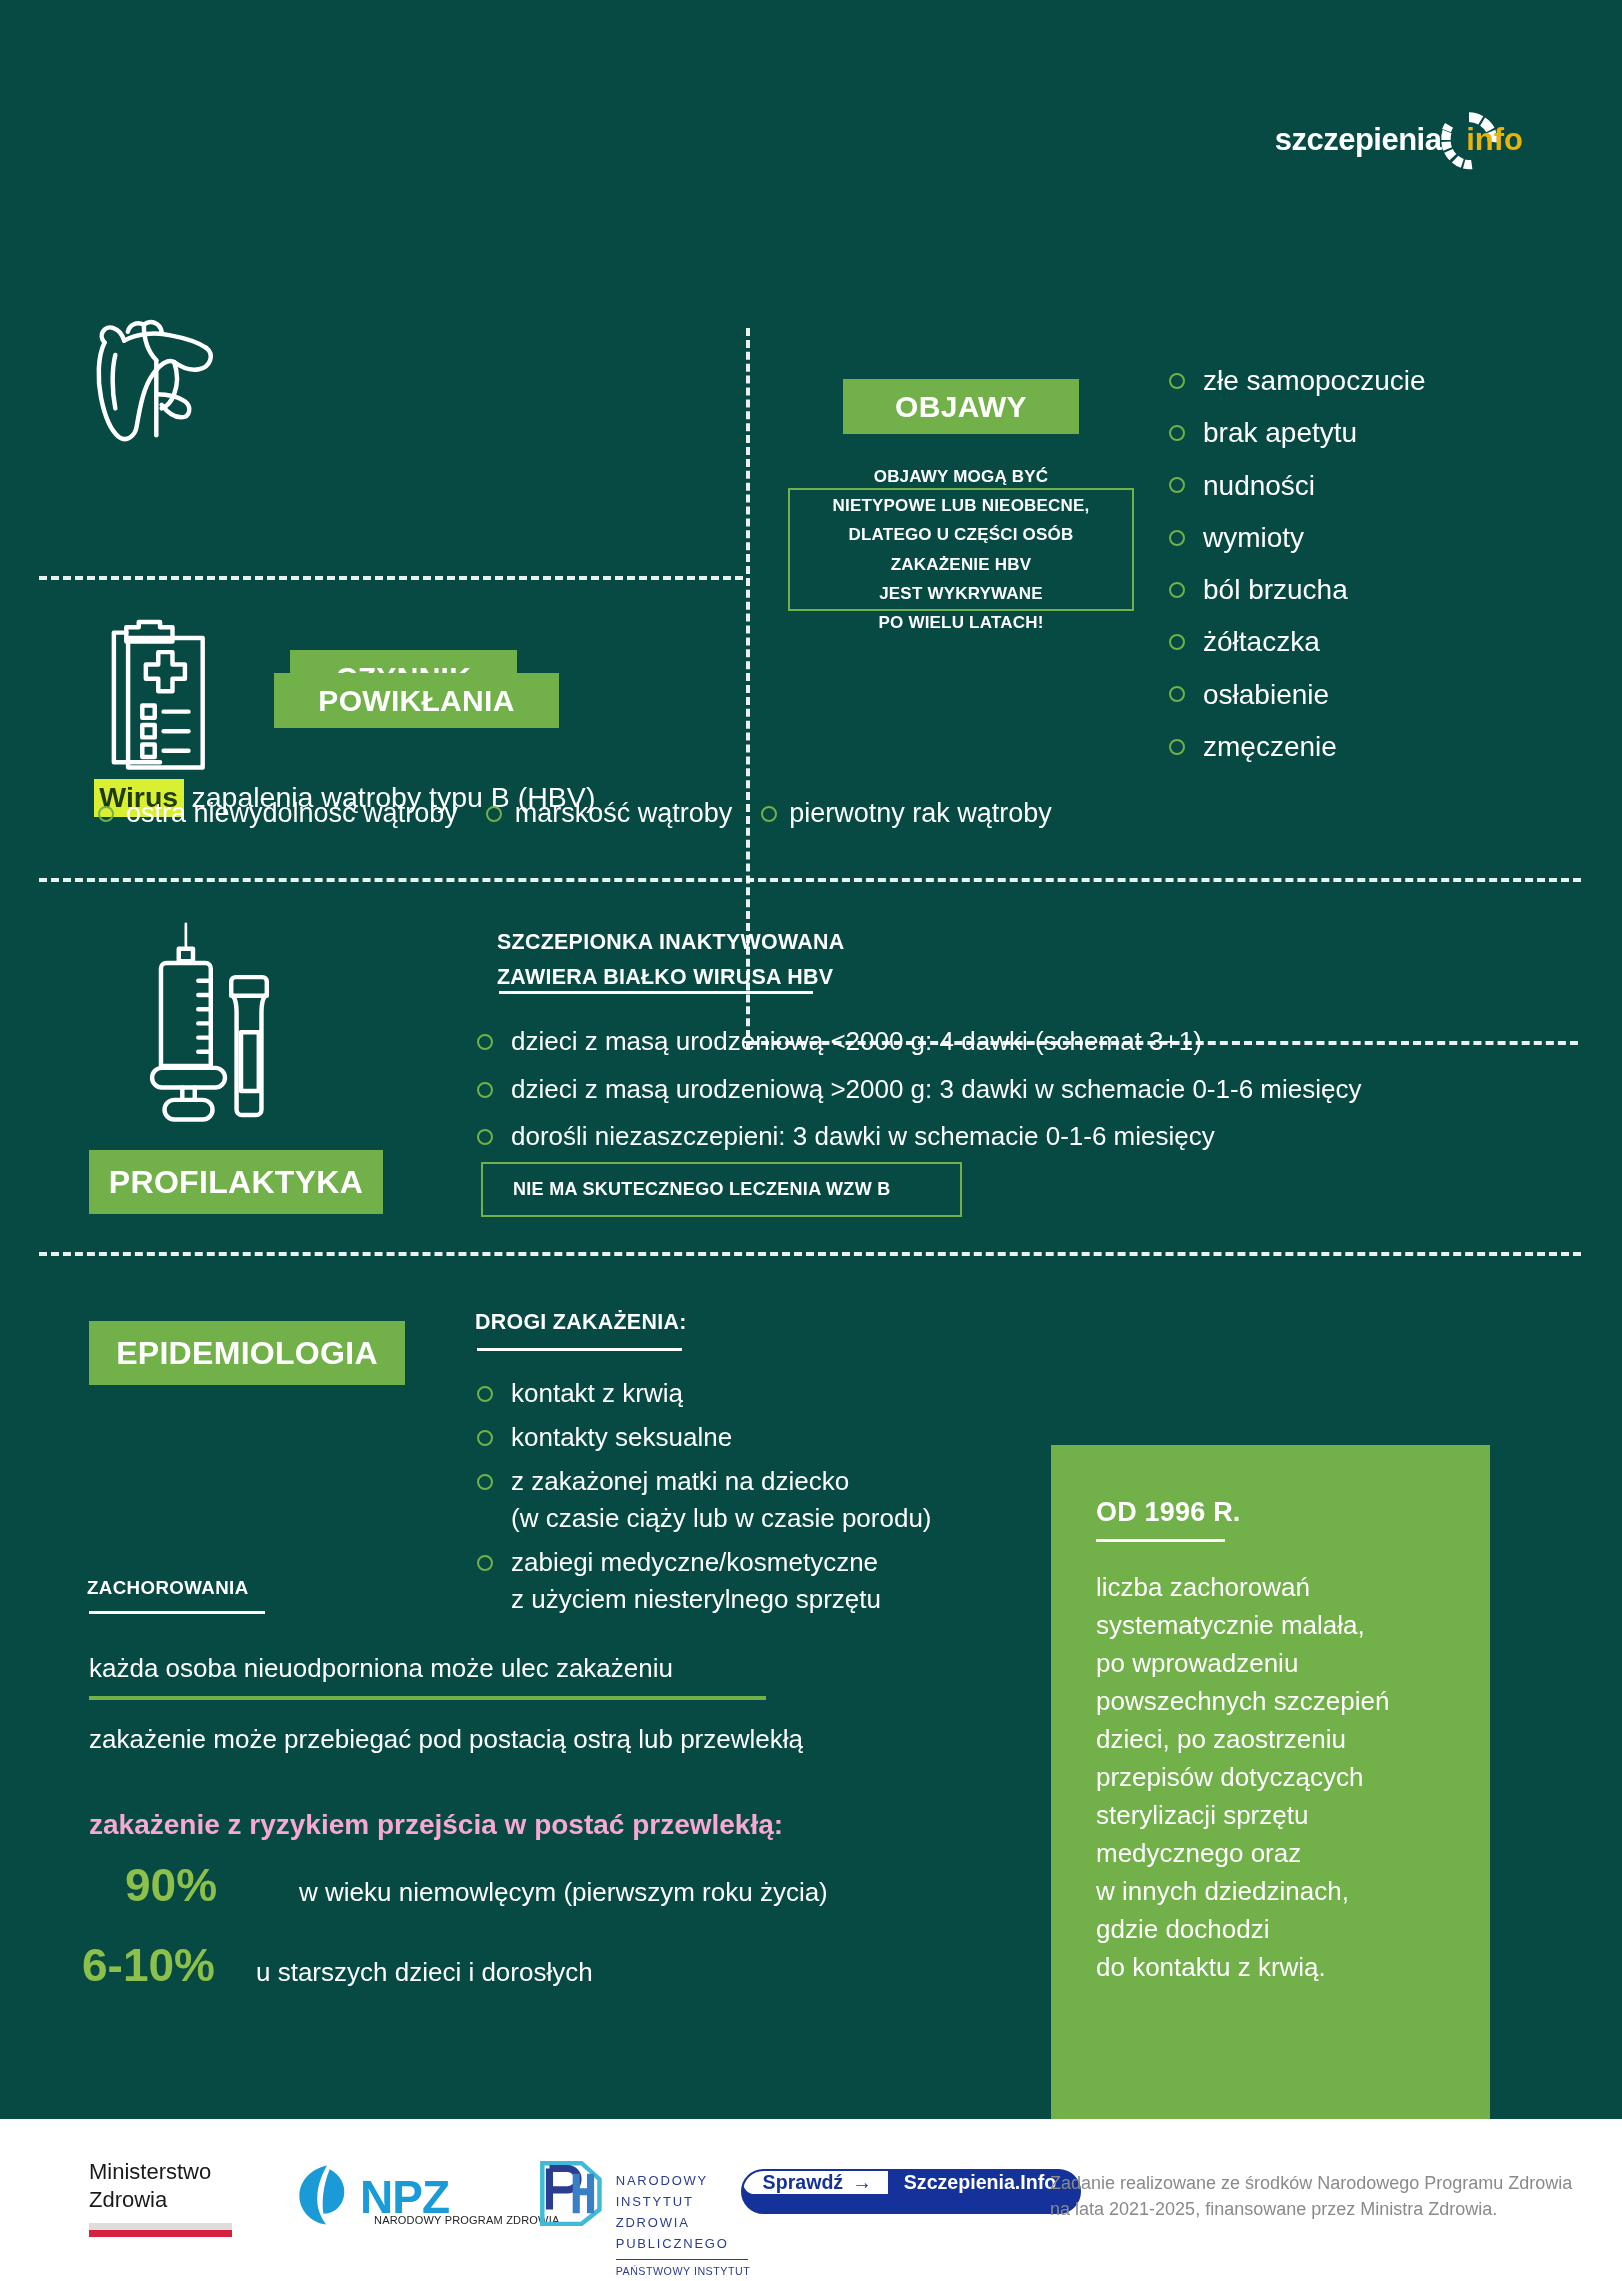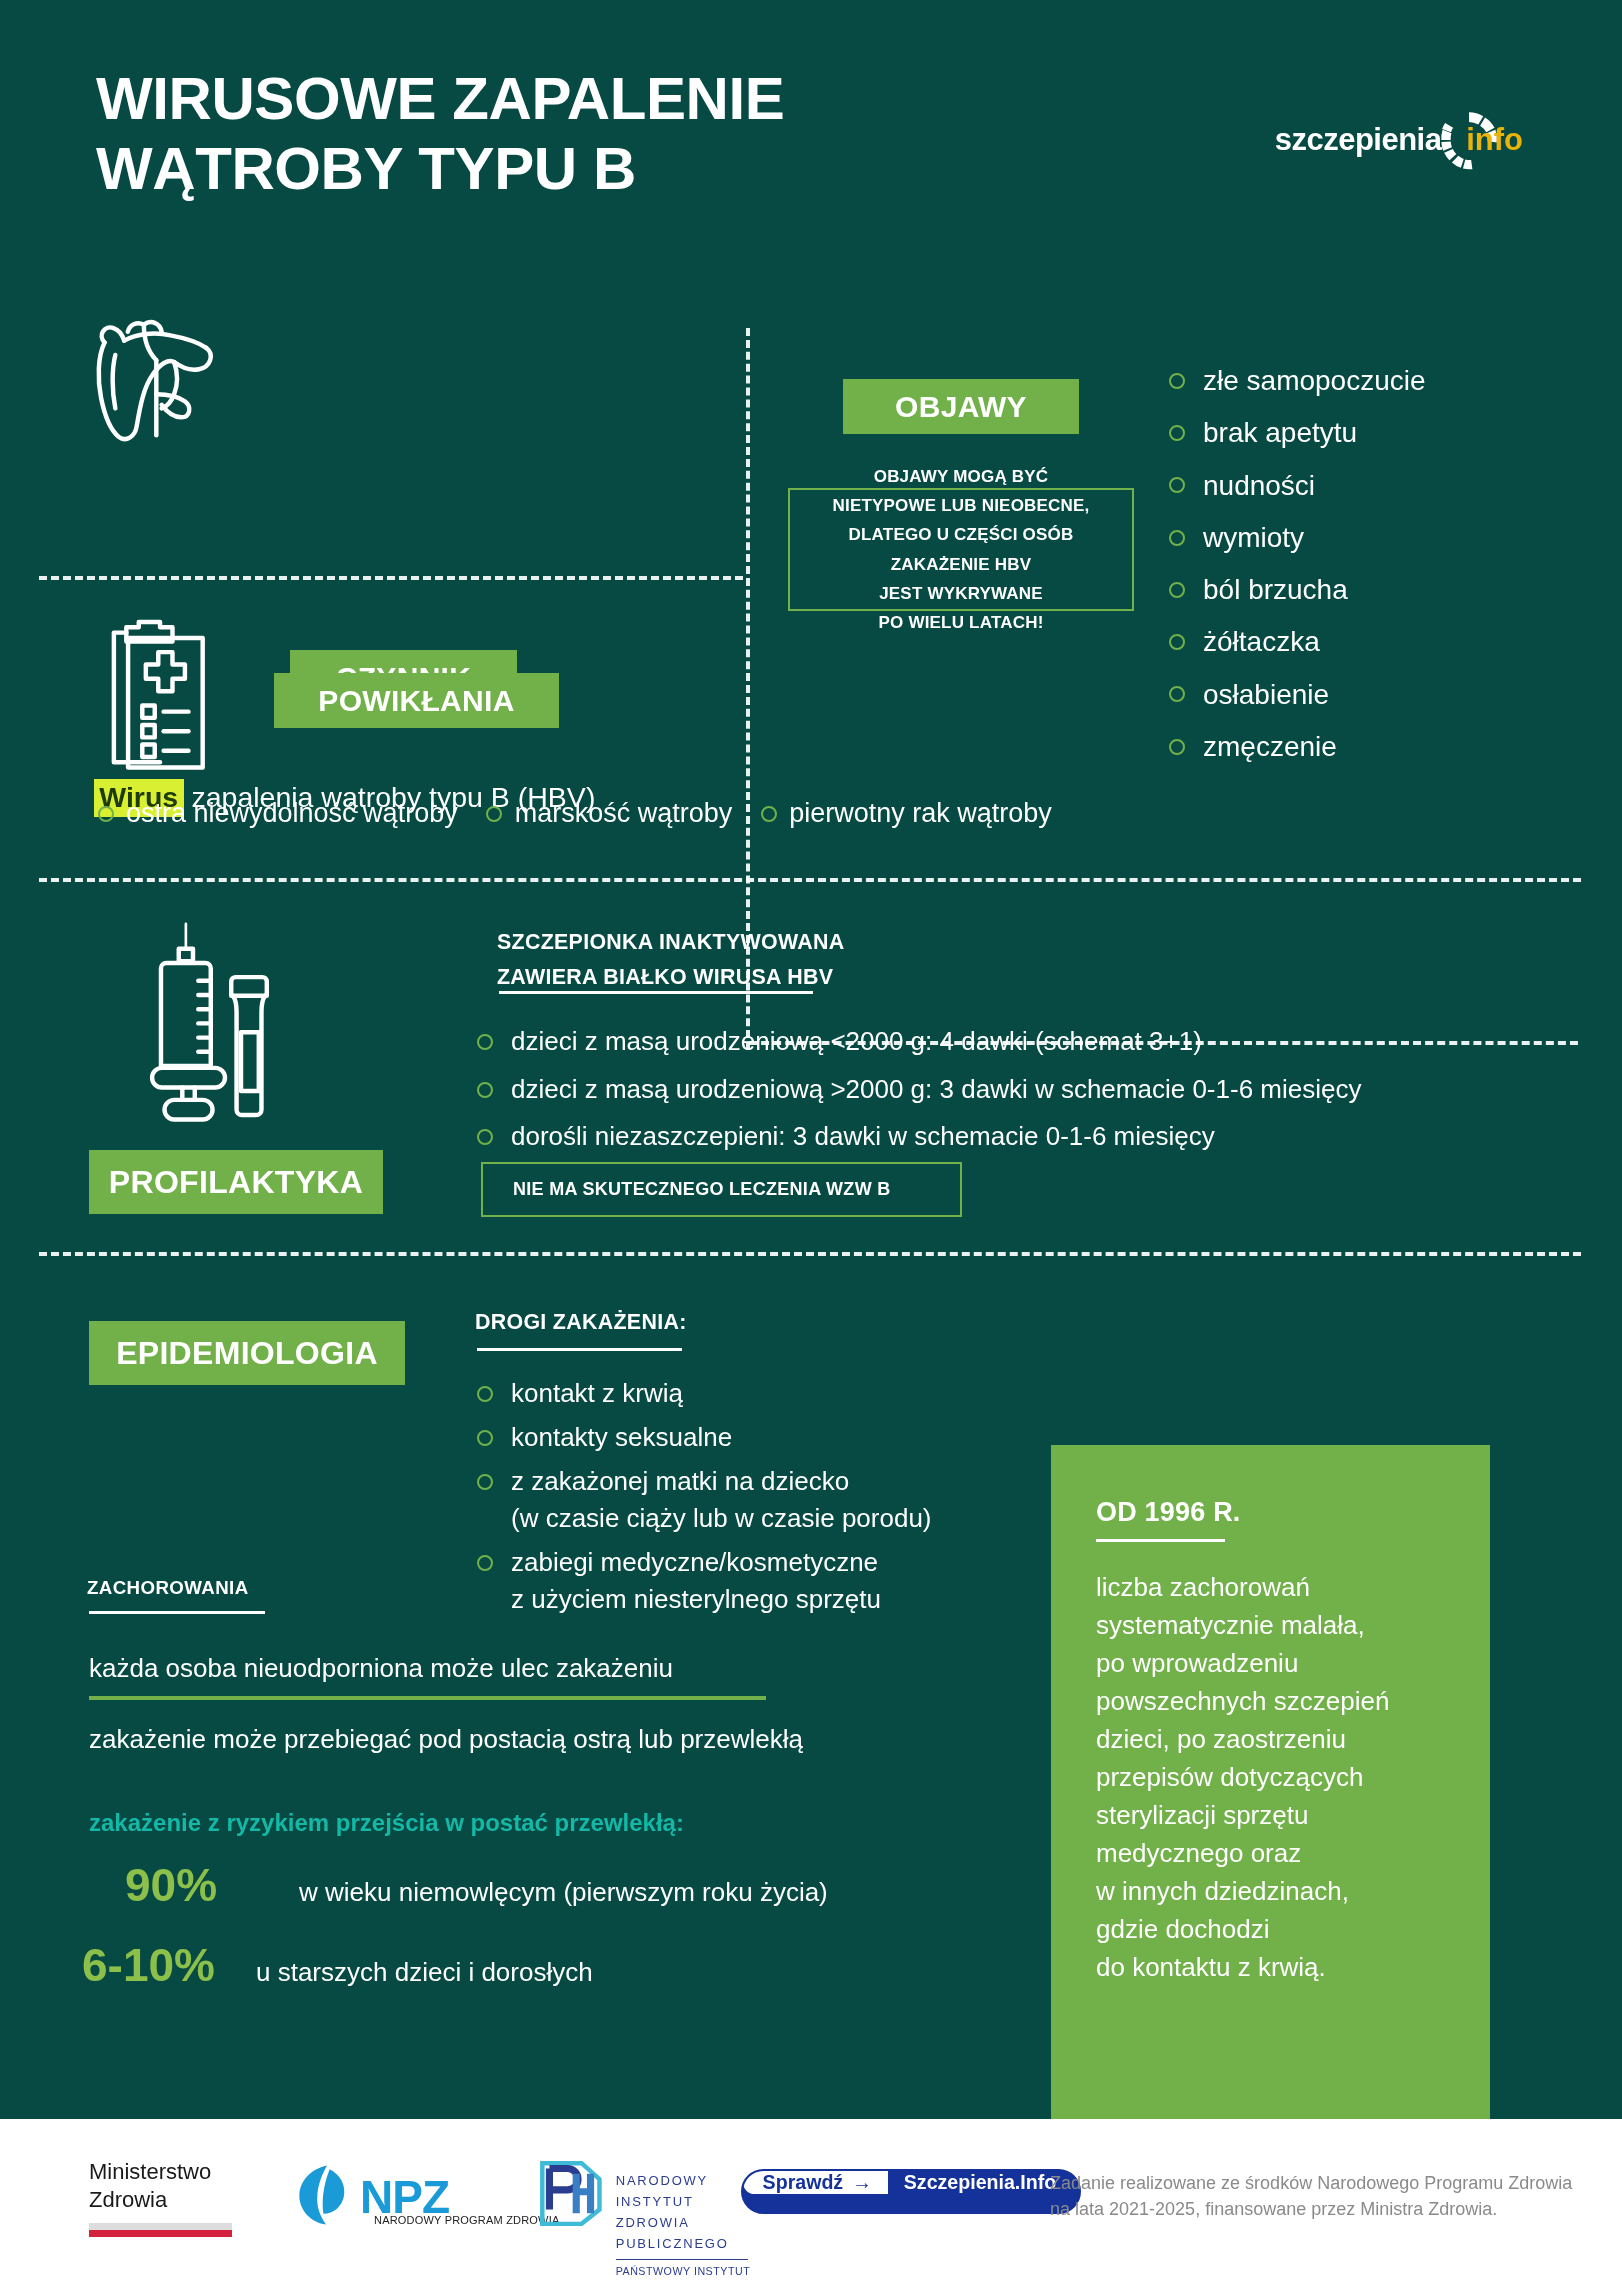--- a/index.html
+++ b/index.html
@@ -232,21 +232,21 @@
   .zach-sep {
     position: absolute; left: 89px; top: 1696px;
     width: 677px; height: 3.6px; background: #72B04A;
   }
   .zach-l2 {
     position: absolute; left: 89px; top: 1724px;
     color: #ffffff; font-size: 26px;
   }
   .zach-l3 {
     position: absolute; left: 89px; top: 1809px;
-    color: #14b8a6; font-size: 24px; font-weight: 700;
+    color: #f9a8d4; font-size: 28px; font-weight: 700;
   }
   .stat-row {
     position: absolute;
     display: flex; align-items: baseline;
   }
   .stat-row.r1 { left: 125px; top: 1858px; }
   .stat-row.r2 { left: 82px; top: 1938px; }
   .stat-num {
     color: #8CC04A;
     font-size: 46px;
@@ -333,24 +333,20 @@
     position: absolute; left: 1050px; top: 52px;
     color: #8a8a8a; font-size: 18px; line-height: 1.42;
   }
 </style>
 </head>
 <body>
 
 <div class="poster">
 
   <div class="header">
-    <div class="title">
-      <span>WIRUSOWE ZAPALENIE</span>
-      <span class="l2">WĄTROBY TYPU B</span>
-    </div>
 
     <div class="brand">
       <span class="brand-text">szczepienia</span>
       <span class="brand-mark">
         <svg width="66" height="66" viewBox="0 0 74 74" aria-hidden="true">
           <g fill="#ffffff">
             <path d="M37 6 a31 31 0 0 1 16 4.4 l-5.6 9.2 A20.5 20.5 0 0 0 37 16.8 Z"></path>
             <path d="M55 11.8 a31 31 0 0 1 10.6 11.5 l-9.3 5 A20.5 20.5 0 0 0 49.5 21 Z"></path>
             <path d="M66.6 25.4 a31 31 0 0 1 1.6 14.4 l-10.4 -1.3 A20.5 20.5 0 0 0 57 29.4 Z"></path>
             <path d="M7.4 25.4 l9.9 4.1 A20.5 20.5 0 0 0 16.5 37 l-10.5 0 a31 31 0 0 1 1.4 -11.6 Z"></path>

